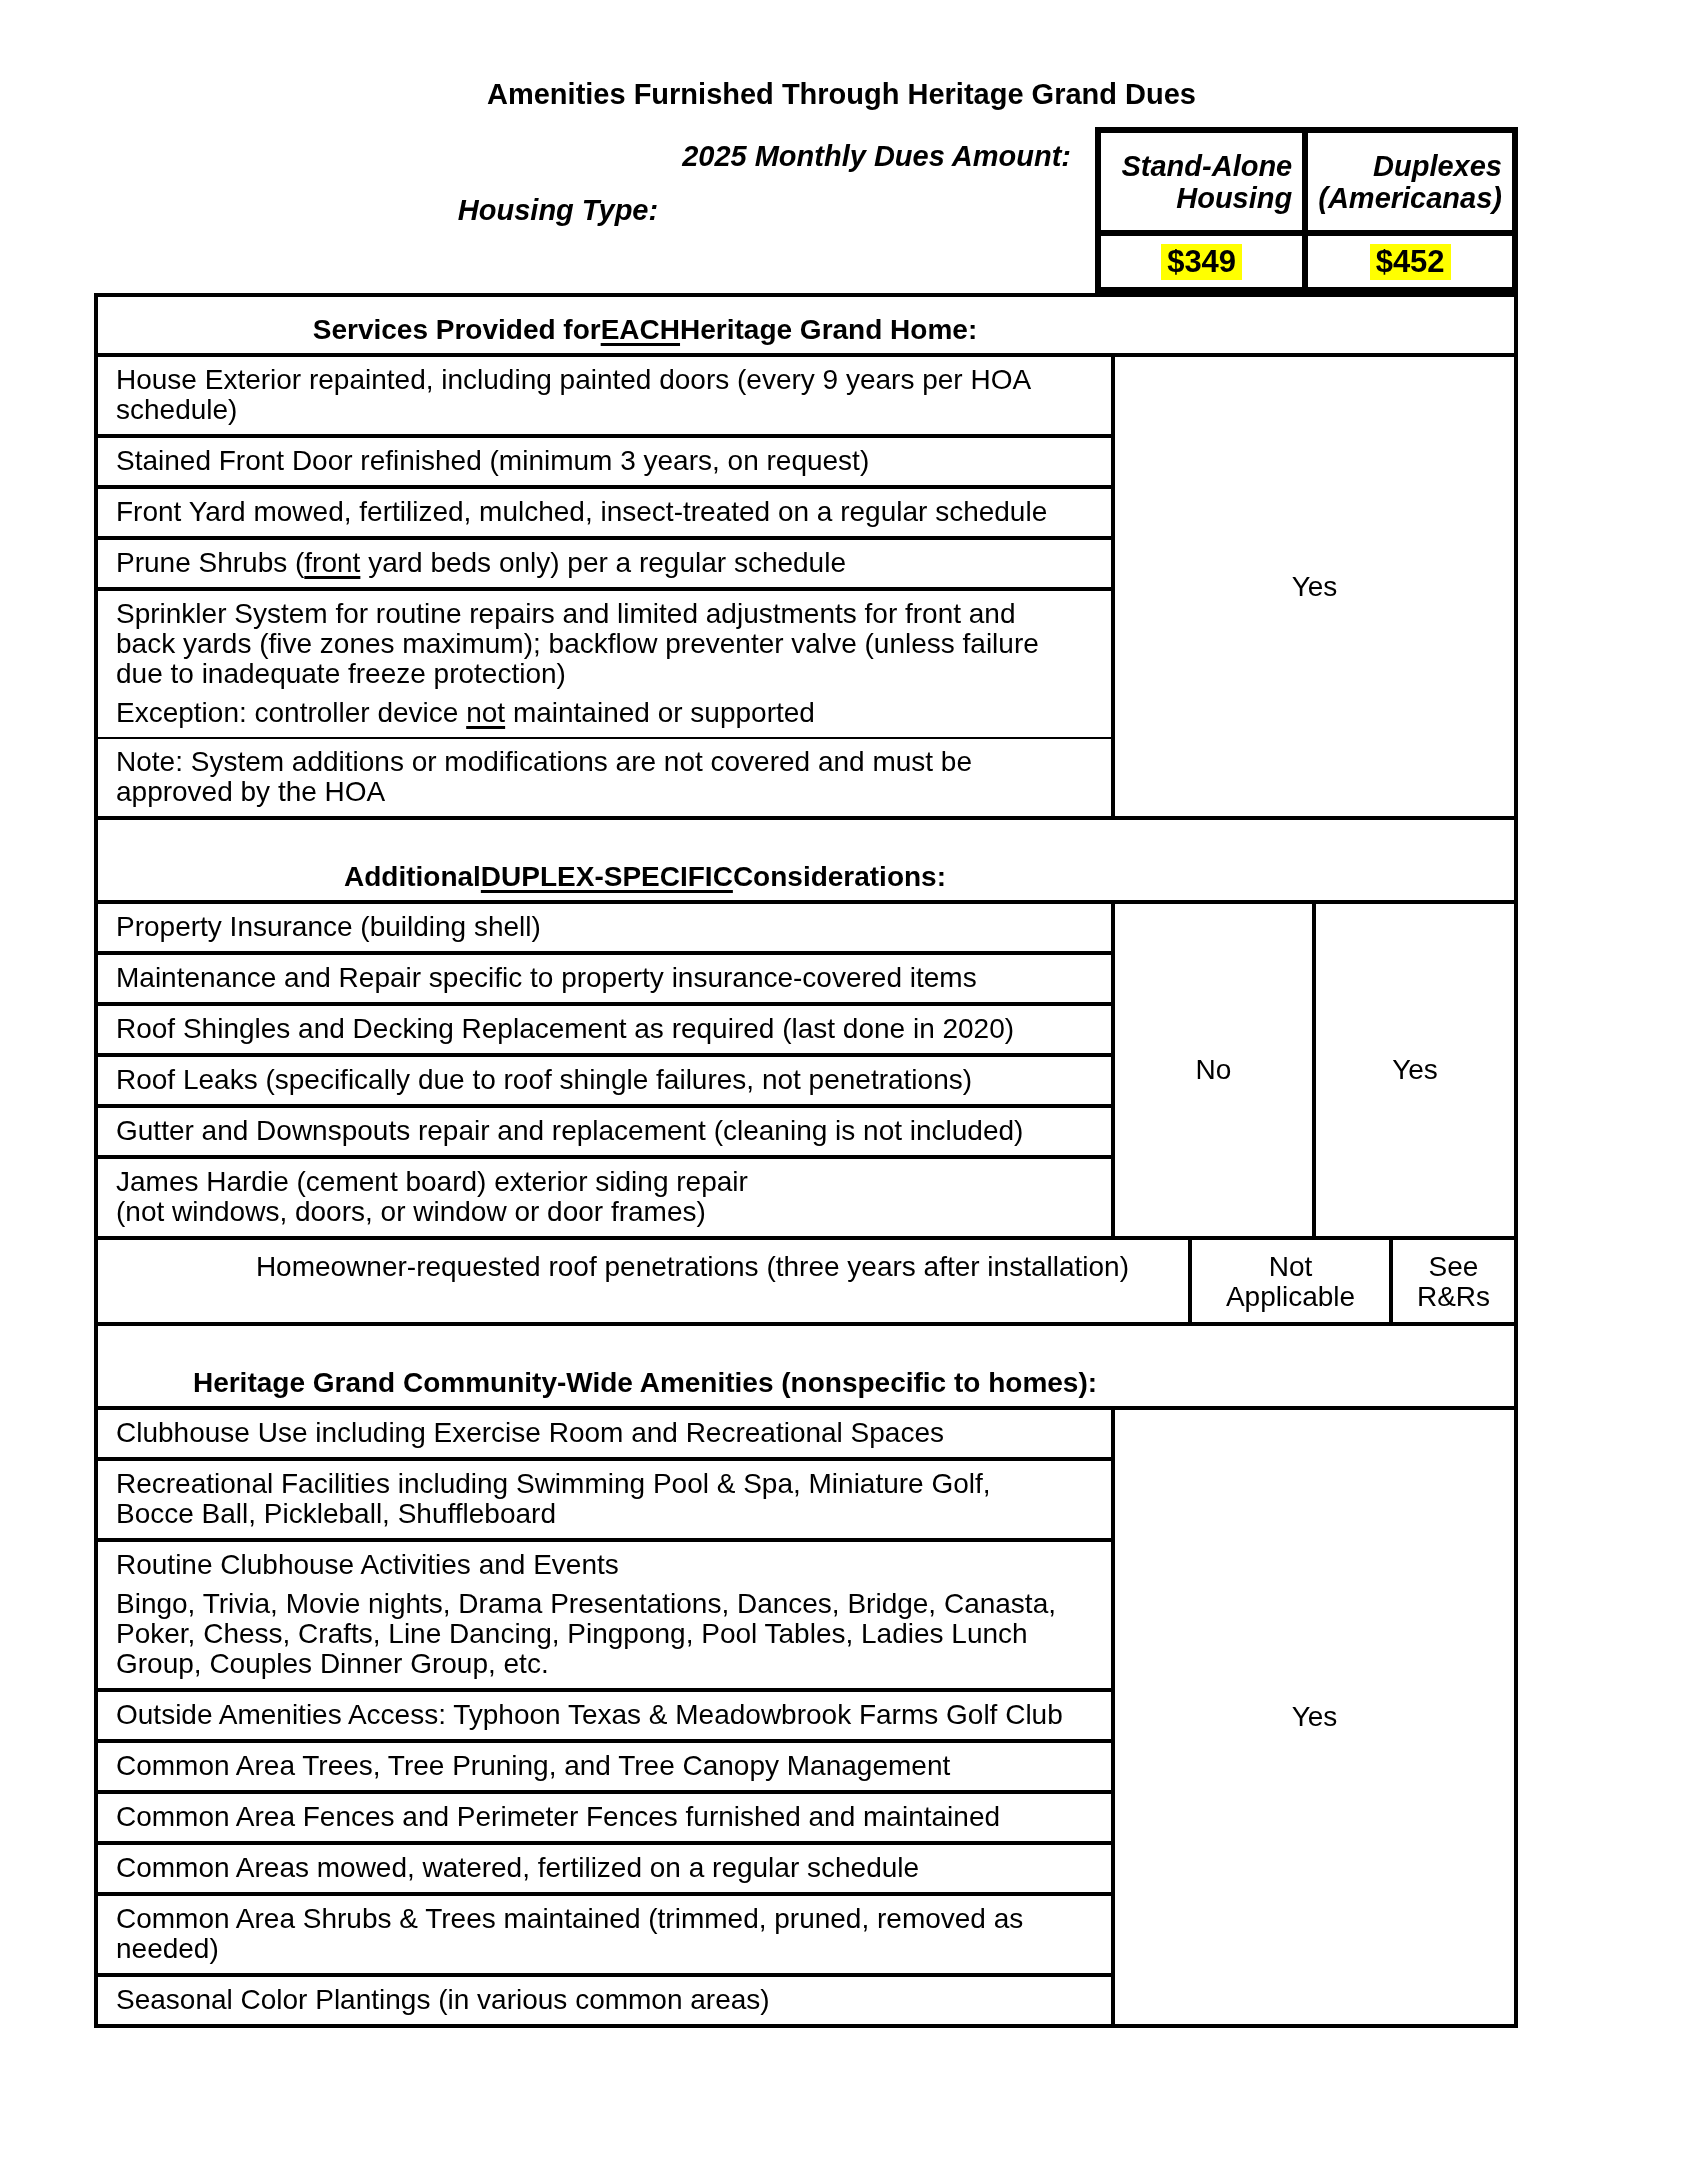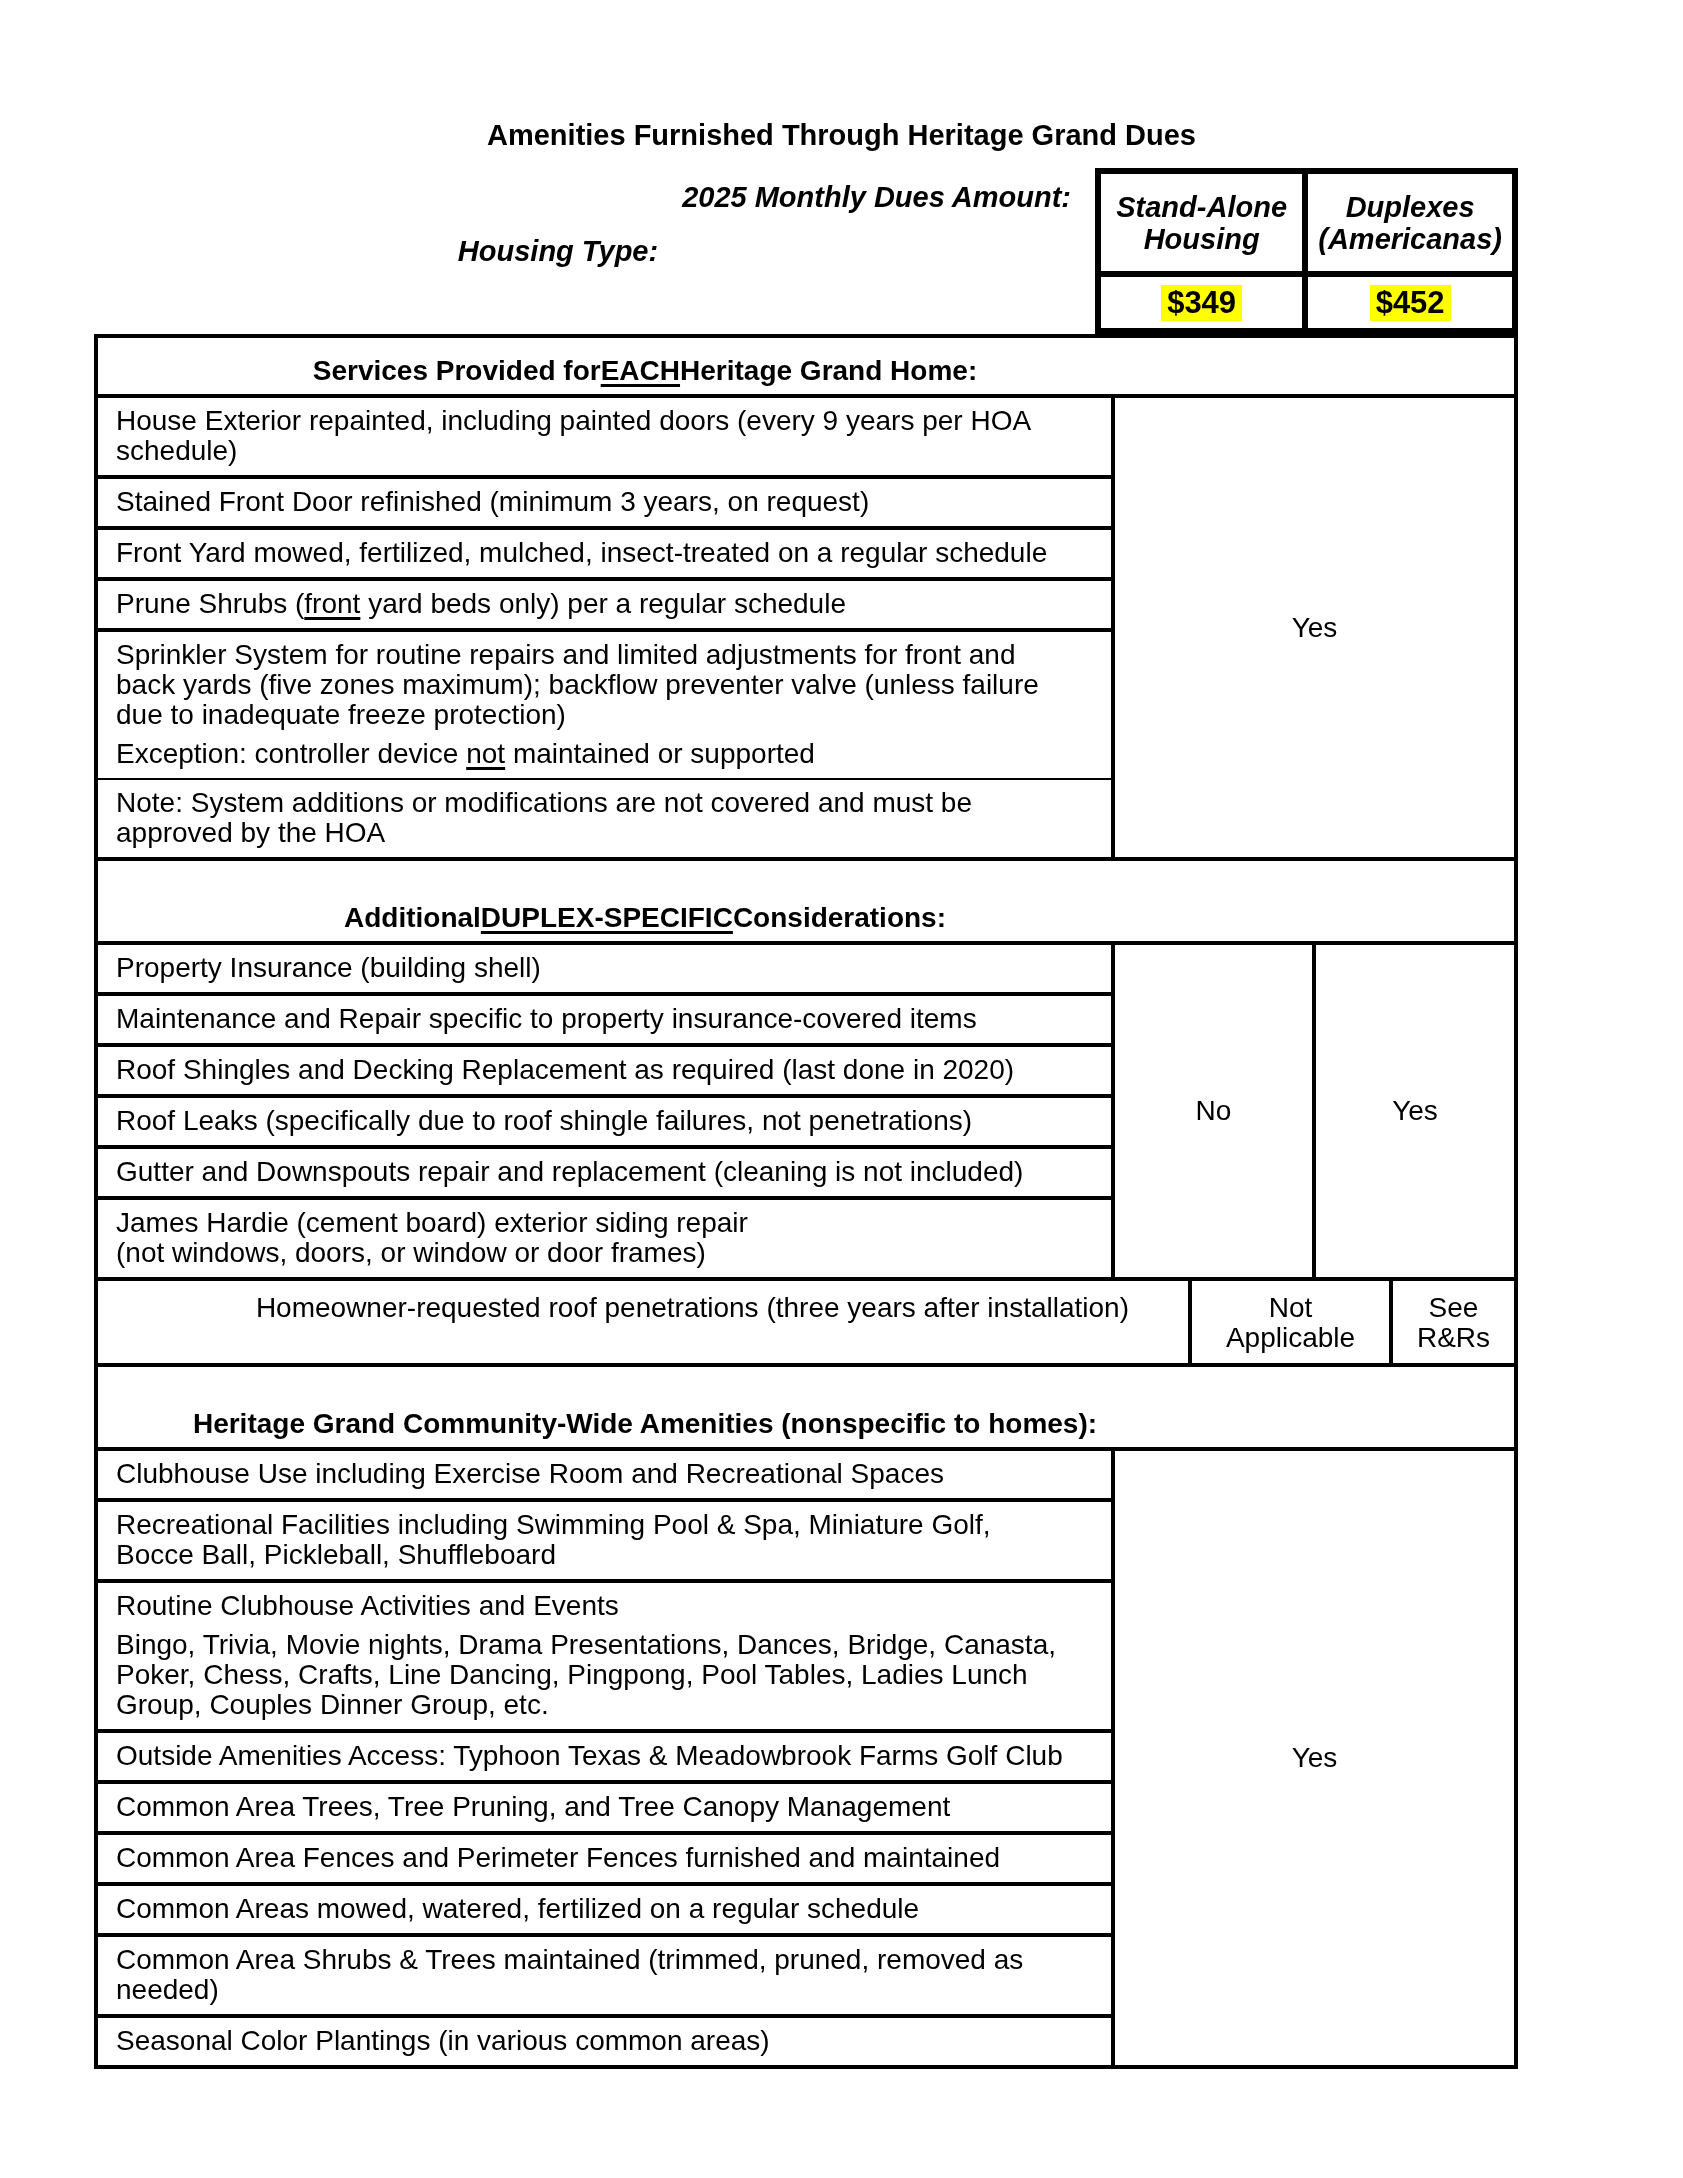--- a/index.html
+++ b/index.html
@@ -5,21 +5,21 @@
   html,body{margin:0;padding:0;background:#e8e8e8;}
   .sheet{
     position:relative;
     width:1683px;height:2178px;
     background:#ffffff;
     font-family:"Liberation Sans", sans-serif;
     color:#000;
     overflow:hidden;
   }
   .title{
-    padding-top:119px;
+    padding-top:78px;
     text-align:center;
     font-weight:bold;
     font-size:29px;
   }
   
   .header-block{
     display:flex;
     align-items:stretch;
     margin:16px 0 0 94px;
     width:1424px;
@@ -32,21 +32,21 @@
   }
   .hlabel.l1{flex:1;}
   .hlabel.l2{height:59px;}
   .housing-box{
     width:411px;
     border:6px solid #000;
     display:grid;
     grid-template-columns:1fr 1fr;
     background:#fff;
   }
-  .hc{display:flex;align-items:center;justify-content:center;text-align:center;}
+  .hc{display:flex;align-items:center;justify-content:center;text-align:right;}
   .hc.t{
     min-height:89px;
     font-weight:bold;font-style:italic;
     font-size:29px;line-height:32px;
     padding:4px 10px;
   }
   .hc.d{min-height:51px;font-weight:bold;font-size:31px;border-top:6px solid #000;}
   .hc.rightcol{border-left:6px solid #000;}
   .hl{background:#ffff00;padding:0 6px;}
   

